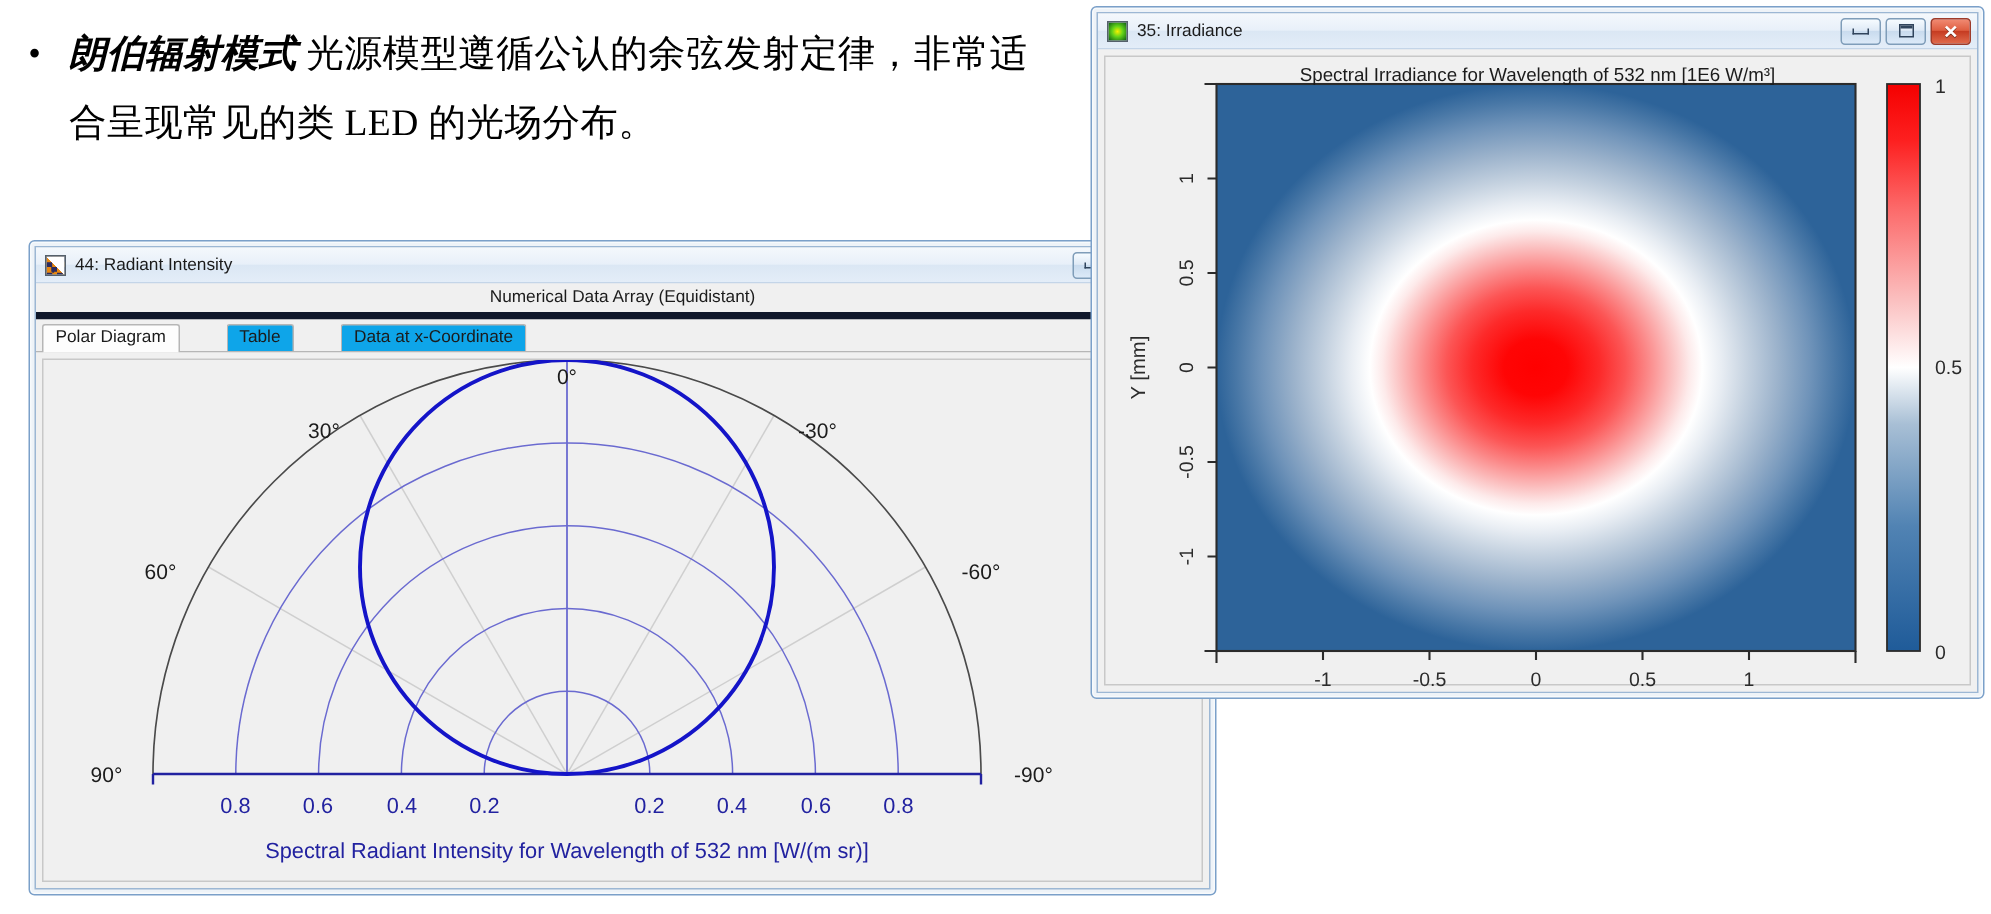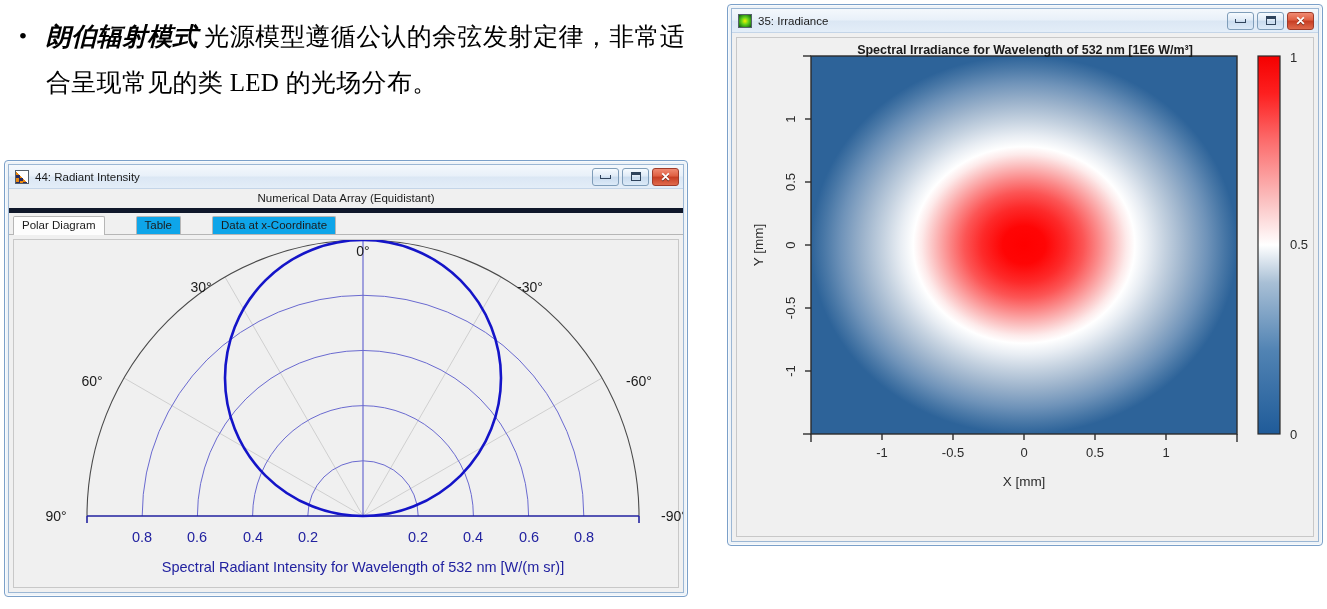--- a/index.html
+++ b/index.html
@@ -135,21 +135,21 @@
 </head>
 <body>
 
 <div id="bullet-block">
   <div id="bullet-row">
     <div id="bullet-dot">•</div>
     <div id="bullet-text"><span class="bold-ital">朗伯辐射模式</span><span> 光源模型遵循公认的余弦发射定律，非常适合呈现常见的类 LED 的光场分布。</span></div>
   </div>
 </div>
 
-<div class="win" id="win-radiant" style="left:4px;top:160px;width:684px;height:437px;">
+<div class="win" id="win-radiant" style="left:19px;top:160px;width:792px;height:437px;">
   <div class="win-inner">
 
     <div class="titlebar">
       <div class="title-icon icon-checker"></div>
       <div class="title-text">44: Radiant Intensity</div>
       <div class="win-btns">
         <div class="wbtn">
             <span class="g-min"></span>
           </div>
         <div class="wbtn">
@@ -225,21 +225,21 @@
           </g>
 
           <text x="349" y="332" text-anchor="middle" class="axis-lbl" fill="#2222a0" font-size="14.5">Spectral Radiant Intensity for Wavelength of 532 nm [W/(m sr)]</text>
         </svg>
       </div>
     </div>
 
   </div>
 </div>
 
-<div class="win" id="win-irradiance" style="left:727px;top:4px;width:596px;height:542px;">
+<div class="win" id="win-irradiance" style="left:727px;top:4px;width:596px;height:462px;">
   <div class="win-inner">
 
     <div class="titlebar">
       <div class="title-icon icon-green"></div>
       <div class="title-text">35: Irradiance</div>
       <div class="win-btns">
         <div class="wbtn">
             <span class="g-min"></span>
           </div>
         <div class="wbtn">
@@ -329,17 +329,17 @@
           <g>
             <rect x="521" y="18" width="22" height="378" fill="url(#cbar)" stroke="#2b2b2b" stroke-width="1.2"></rect>
           </g>
           <g class="axis-lbl" fill="#2b2b2b" font-size="13">
             <text x="553" y="24">1</text>
             <text x="553" y="211">0.5</text>
             <text x="553" y="401">0</text>
           </g>
         </svg>
       </div>
-      <div style="position:absolute;left:0;right:0;top:10px;text-align:center;font-size:12.5px;color:#1b1b1b;font-weight:bold;">Spectral Irradiance for Wavelength of 532 nm  [1E6 W/m³]</div>
+      <div style="position:absolute;left:0;right:0;top:10px;text-align:center;font-size:12.5px;color:#1b1b1b;">Spectral Irradiance for Wavelength of 532 nm  [1E6 W/m³]</div>
     </div>
 
   </div>
 </div>
 
 </body></html>

